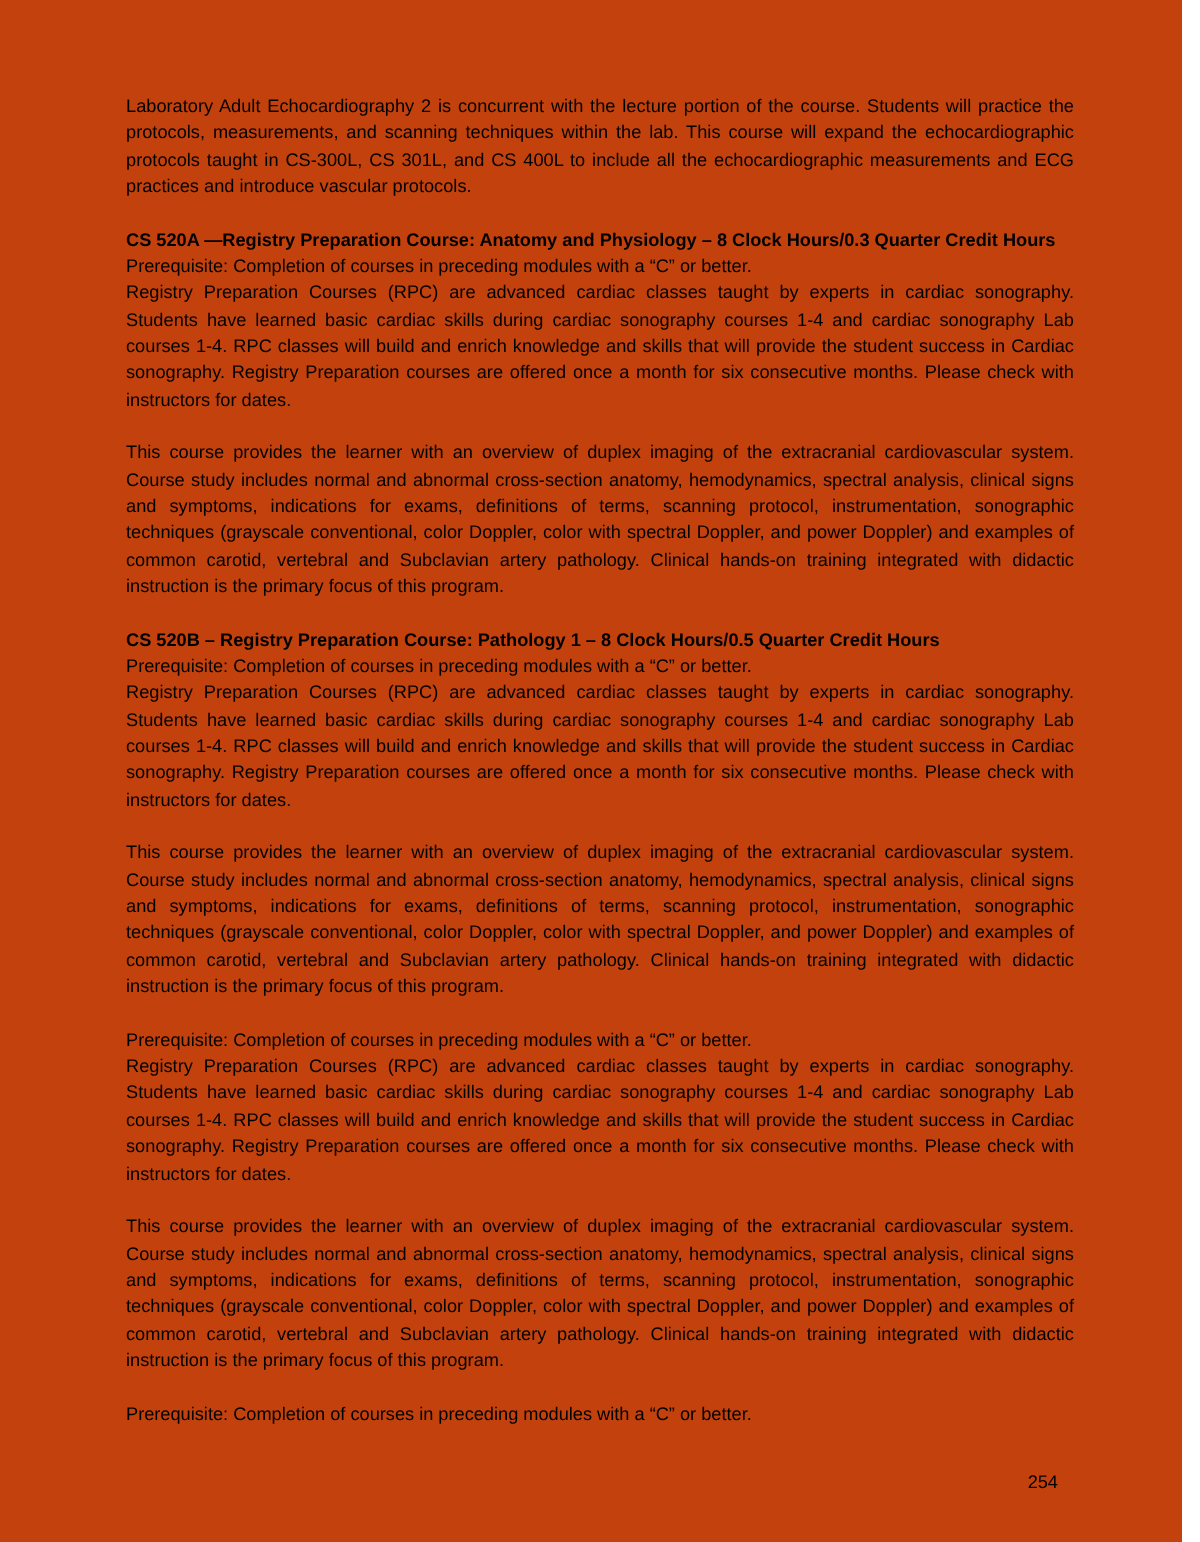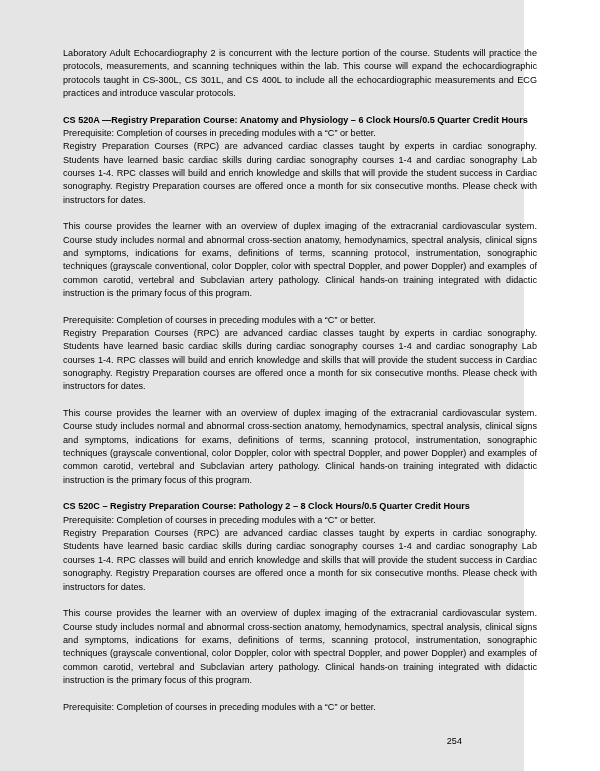--- a/index.html
+++ b/index.html
@@ -9,23 +9,23 @@
   }
   body {
     width: 600px;
     height: 771px;
     font-family: "Liberation Sans", sans-serif;
     color: #000000;
     -webkit-font-smoothing: antialiased;
   }
   .page {
     position: relative;
-    width: 524px;
+    width: 591px;
     height: 771px;
-    background: #e5e5e5;
+    background: #c2410c;
     box-sizing: border-box;
   }
   .content {
     position: absolute;
     left: 63px;
     top: 47px;
     width: 474px;
   }
   p {
     margin: 0;
@@ -70,48 +70,48 @@
 <body>
 
 <div class="page">
   <div class="content">
 
     <p class="body-para">Laboratory Adult Echocardiography 2 is concurrent with the lecture portion of the course. Students will practice the protocols, measurements, and scanning techniques within the lab. This course will expand the echocardiographic protocols taught in CS-300L, CS 301L, and CS 400L to include all the echocardiographic measurements and ECG practices and introduce vascular protocols.</p>
 
     <div class="section-gap"></div>
 
     <div class="course-block">
-      <div class="course-header">CS 520A —Registry Preparation Course: Anatomy and Physiology – 6 Clock Hours/0.5 Quarter Credit Hours</div>
+      <div class="course-header">CS 520A —Registry Preparation Course: Anatomy and Physiology – 8 Clock Hours/0.3 Quarter Credit Hours</div>
+      <div class="prereq">Prerequisite: Completion of courses in preceding modules with a “C” or better.</div>
+      <p class="body-para">Registry Preparation Courses (RPC) are advanced cardiac classes taught by experts in cardiac sonography. Students have learned basic cardiac skills during cardiac sonography courses 1-4 and cardiac sonography Lab courses 1-4. RPC classes will build and enrich knowledge and skills that will provide the student success in Cardiac sonography. Registry Preparation courses are offered once a month for six consecutive months. Please check with instructors for dates.</p>
+      <div class="gap"></div>
+      <p class="body-para">This course provides the learner with an overview of duplex imaging of the extracranial cardiovascular system. Course study includes normal and abnormal cross-section anatomy, hemodynamics, spectral analysis, clinical signs and symptoms, indications for exams, definitions of terms, scanning protocol, instrumentation, sonographic techniques (grayscale conventional, color Doppler, color with spectral Doppler, and power Doppler) and examples of common carotid, vertebral and Subclavian artery pathology. Clinical hands-on training integrated with didactic instruction is the primary focus of this program.</p>
+    </div>
+
+    <div class="section-gap"></div>
+
+    <div class="course-block">
+      <div class="course-header">CS 520B – Registry Preparation Course: Pathology 1 – 8 Clock Hours/0.5 Quarter Credit Hours</div>
       <div class="prereq">Prerequisite: Completion of courses in preceding modules with a “C” or better.</div>
       <p class="body-para">Registry Preparation Courses (RPC) are advanced cardiac classes taught by experts in cardiac sonography. Students have learned basic cardiac skills during cardiac sonography courses 1-4 and cardiac sonography Lab courses 1-4. RPC classes will build and enrich knowledge and skills that will provide the student success in Cardiac sonography. Registry Preparation courses are offered once a month for six consecutive months. Please check with instructors for dates.</p>
       <div class="gap"></div>
       <p class="body-para">This course provides the learner with an overview of duplex imaging of the extracranial cardiovascular system. Course study includes normal and abnormal cross-section anatomy, hemodynamics, spectral analysis, clinical signs and symptoms, indications for exams, definitions of terms, scanning protocol, instrumentation, sonographic techniques (grayscale conventional, color Doppler, color with spectral Doppler, and power Doppler) and examples of common carotid, vertebral and Subclavian artery pathology. Clinical hands-on training integrated with didactic instruction is the primary focus of this program.</p>
     </div>
 
     <div class="section-gap"></div>
 
     <div class="course-block">
       <div class="prereq">Prerequisite: Completion of courses in preceding modules with a “C” or better.</div>
       <p class="body-para">Registry Preparation Courses (RPC) are advanced cardiac classes taught by experts in cardiac sonography. Students have learned basic cardiac skills during cardiac sonography courses 1-4 and cardiac sonography Lab courses 1-4. RPC classes will build and enrich knowledge and skills that will provide the student success in Cardiac sonography. Registry Preparation courses are offered once a month for six consecutive months. Please check with instructors for dates.</p>
       <div class="gap"></div>
       <p class="body-para">This course provides the learner with an overview of duplex imaging of the extracranial cardiovascular system. Course study includes normal and abnormal cross-section anatomy, hemodynamics, spectral analysis, clinical signs and symptoms, indications for exams, definitions of terms, scanning protocol, instrumentation, sonographic techniques (grayscale conventional, color Doppler, color with spectral Doppler, and power Doppler) and examples of common carotid, vertebral and Subclavian artery pathology. Clinical hands-on training integrated with didactic instruction is the primary focus of this program.</p>
     </div>
 
     <div class="section-gap"></div>
 
     <div class="course-block">
-      <div class="course-header">CS 520C – Registry Preparation Course: Pathology 2 – 8 Clock Hours/0.5 Quarter Credit Hours</div>
-      <div class="prereq">Prerequisite: Completion of courses in preceding modules with a “C” or better.</div>
-      <p class="body-para">Registry Preparation Courses (RPC) are advanced cardiac classes taught by experts in cardiac sonography. Students have learned basic cardiac skills during cardiac sonography courses 1-4 and cardiac sonography Lab courses 1-4. RPC classes will build and enrich knowledge and skills that will provide the student success in Cardiac sonography. Registry Preparation courses are offered once a month for six consecutive months. Please check with instructors for dates.</p>
-      <div class="gap"></div>
-      <p class="body-para">This course provides the learner with an overview of duplex imaging of the extracranial cardiovascular system. Course study includes normal and abnormal cross-section anatomy, hemodynamics, spectral analysis, clinical signs and symptoms, indications for exams, definitions of terms, scanning protocol, instrumentation, sonographic techniques (grayscale conventional, color Doppler, color with spectral Doppler, and power Doppler) and examples of common carotid, vertebral and Subclavian artery pathology. Clinical hands-on training integrated with didactic instruction is the primary focus of this program.</p>
-    </div>
-
-    <div class="section-gap"></div>
-
-    <div class="course-block">
       <div class="prereq">Prerequisite: Completion of courses in preceding modules with a “C” or better.</div>
     </div>
 
   </div>
 
   <div class="page-number">254</div>
 </div>
 
 </body></html>

